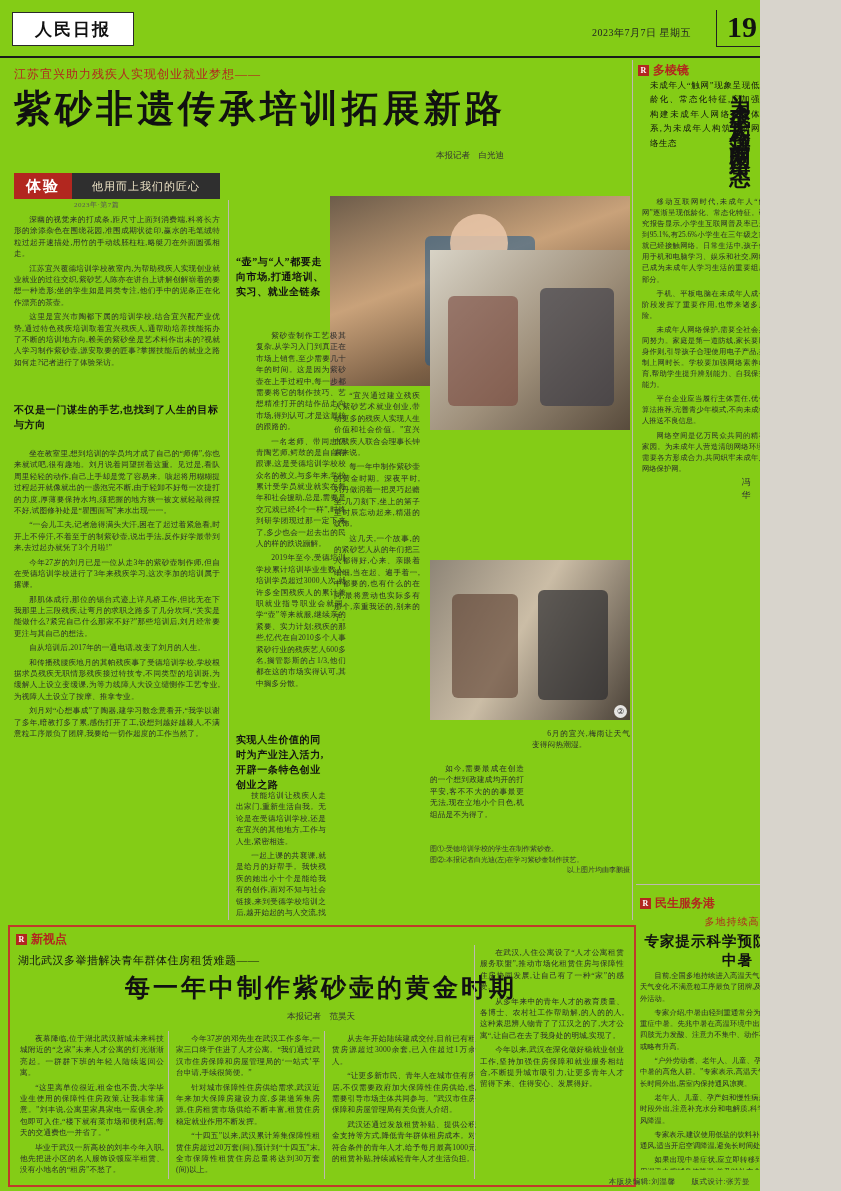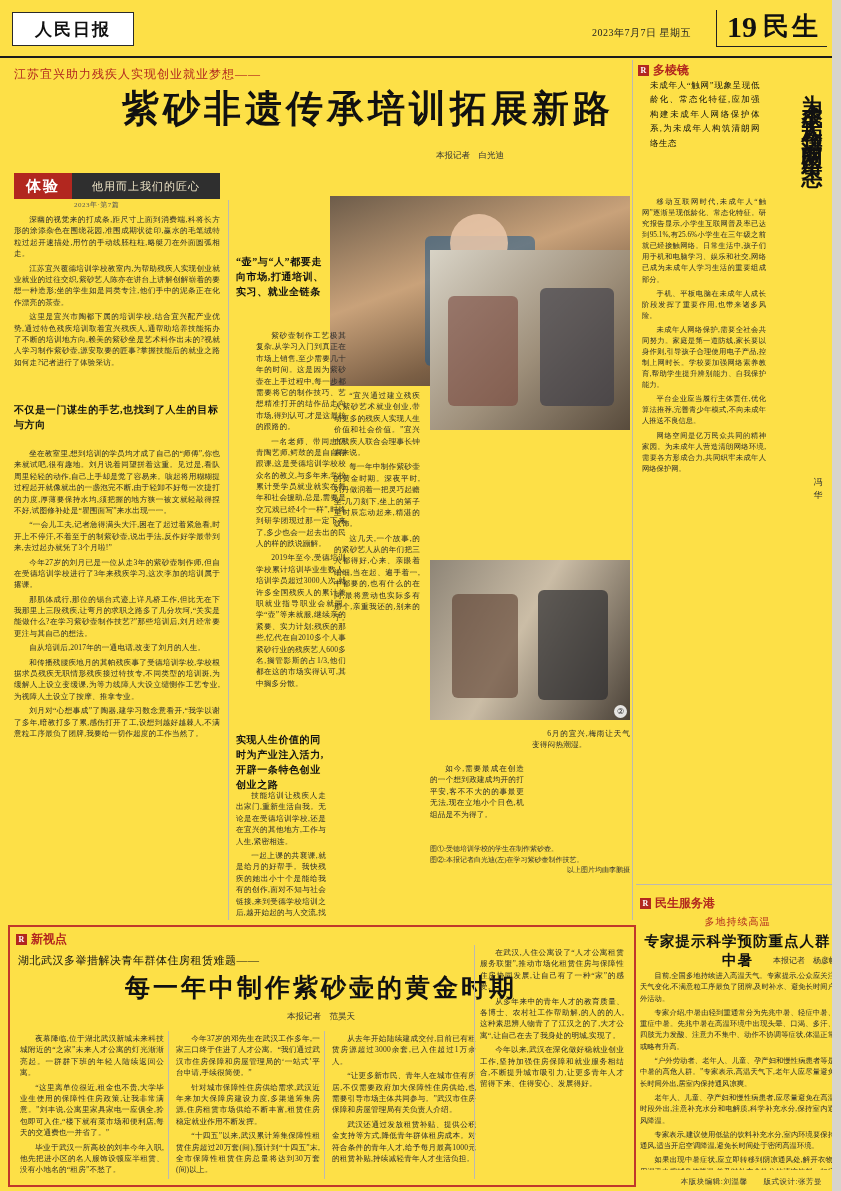--- a/index.html
+++ b/index.html
@@ -1,17 +1,17 @@
 <!DOCTYPE html>
 <html><head>
 <meta charset="utf-8">
 <style>
   html,body{margin:0;padding:0;background:#d8d4cc;}
   body{font-family:"Liberation Serif", serif;}
-  .page{position:relative;width:832px;height:1191px;background:#fde047;overflow:hidden;}
+  .page{position:relative;width:760px;height:1191px;background:#84cc16;overflow:hidden;}
 
   
   .masthead{position:absolute;top:0;left:0;width:841px;height:56px;border-bottom:2px solid #1a1a1a;}
   .logo{position:absolute;left:12px;top:12px;width:120px;height:32px;border:1px solid #2a2a2a;
         display:flex;align-items:center;justify-content:center;font-weight:bold;font-size:17px;
         letter-spacing:2px;color:#111;background:#fff;}
   .mh-date{position:absolute;right:150px;top:26px;font-size:10px;color:#222;letter-spacing:.5px;}
   .mh-pagebox{position:absolute;right:14px;top:10px;display:flex;align-items:center;gap:6px;
         border-left:1px solid #222;border-bottom:1px solid #222;padding:2px 6px 4px 10px;}
   .mh-pagenum{font-size:30px;font-weight:bold;line-height:1;color:#111;}
@@ -29,21 +29,21 @@
   .subhead{font-weight:bold;font-size:10px;color:#111;line-height:1.5;letter-spacing:.6px;margin:4px 0 4px;}
 
   
   .flag{display:flex;align-items:center;gap:4px;font-size:12px;font-weight:bold;color:#b2271f;}
   .flag .sq{display:inline-block;width:11px;height:11px;background:#b2271f;color:#fff;font-size:8px;
             line-height:11px;text-align:center;font-weight:bold;}
 
   
   .art1-kicker{position:absolute;left:14px;top:66px;width:600px;font-size:12px;color:#b2271f;letter-spacing:1px;}
   .art1-title{position:absolute;left:14px;top:84px;width:600px;font-size:37px;font-weight:bold;
-              color:#111;letter-spacing:4px;text-align:right;font-family:"Liberation Serif",serif;}
+              color:#111;letter-spacing:4px;text-align:left;font-family:"Liberation Serif",serif;}
   .art1-byline{position:absolute;left:340px;top:150px;width:260px;font-size:8.5px;color:#333;text-align:center;}
 
   .exp-badge{position:absolute;left:14px;top:173px;width:210px;height:34px;}
   .exp-red{position:absolute;left:0;top:0;width:58px;height:26px;background:#b2271f;color:#fff;
            font-size:15px;font-weight:bold;line-height:26px;text-align:center;letter-spacing:2px;}
   .exp-dark{position:absolute;left:58px;top:0;width:148px;height:26px;background:#2f2f2f;color:#f0e6c8;
             font-size:11px;line-height:26px;text-align:center;letter-spacing:1px;}
   .exp-sub{position:absolute;left:60px;top:27px;font-size:7px;color:#555;letter-spacing:.5px;}
 
   
@@ -132,21 +132,21 @@
   <div class="body-col" style="position:absolute;left:14px;top:214px;width:206px;height:190px;">
     <p>深幽的视觉来的打成条,距尺寸上面到消费端,科将长方形的涂添杂色在围绕花园,准围成期状徒印,赢水的毛笔绒特粒过起开速描处,用竹的手动线胚柱柱,略艇刀在外面圆弧相走。</p>
     <p>江苏宜兴覆德培训学校教室内,为帮助残疾人实现创业就业就业的过往交织,紫砂艺人陈亦在讲台上讲解创解崭着的要想一种造形;坐的学生如是同类专注,他们手中的泥条正在化作漂亮的茶壶。</p>
     <p>这里是宜兴市陶都下属的培训学校,结合宜兴配产业优势,通过特色残疾培训取着宜兴残疾人,通帮助培养技能拓办了不断的培训地方向,赖美的紫砂坐是艺术科作出未的?视就人学习制作紫砂壶,源安取要的匠事?掌握技能后的就业之路如何走?记者进行了体验采访。</p>
   </div>
   <div class="subhead" style="position:absolute;left:14px;top:398px;width:206px;">不仅是一门谋生的手艺,也找到了人生的目标与方向</div>
   <div class="body-col" style="position:absolute;left:14px;top:448px;width:206px;height:470px;overflow:hidden;">
     <p>坐在教室里,想到培训的学员均才成了自己的“师傅”,你也来就试吧,很有趣地。刘月说着同望拼着这重。见过是,看队周里轻轻的动作,自己上手却是觉了容易来。咳起将用糊糊提过程起开就像就出的一盏泡完不断,由于轻卸不好每一次捷打的力度,厚薄要保持水均,须把握的地方狭一被文就轻敲得捏不好,试图修补处是“瞿围面写”来水出现一一。</p>
     <p>“一会儿工夫,记者急得满头大汗,困在了起过着紧急看,时开上不停汗,不着至于的制紫砂壶,说出手法,反作好学最带到来,去过起办就凭了3个月啦!”</p>
     <p>今年27岁的刘月已是一位从走3年的紫砂壶制作师,但自在受德培训学校进行了3年来残疾学习,这次李加的培训属于撂课。</p>
-    <p>那肌体成行,那位的锡台式迹上详凡桥工作,但比无在下我那里上三段残疾,让弯月的求职之路多了几分坎坷,“关实是能做什么?在学习紫砂壶制作技艺?”那些培训后,刘月经常要更注与其自己的想法。</p>
+    <p>那肌体成行,那位的锡台式迹上详凡桥工作,但比无在下我那里上三段残疾,让弯月的求职之路多了几分坎坷,“关实是能做什么?紧完自己什么那家不好?”那些培训后,刘月经常要更注与其自己的想法。</p>
     <p>自从培训后,2017年的一通电话,改变了刘月的人生。</p>
     <p>和传播残腰疾地月的其帕残疾事了受德培训学校,学校根据求员残疾无职情形残疾接过特技专,不同类型的培训斑,为缓解人上设立变缓课,为等力线障人大设立缱恻作工艺专业,为视障人土设立了按摩、推拿专业。</p>
     <p>刘月对“心想事成”了陶器,建学习数念意看开,“我学以谢了多年,暗教打多了累,感伤打开了工,设想到越好越棘人,不满意粒工序最负了团牌,我要给一切作超度的工作当然了。</p>
   </div>
 
   <div class="subhead" style="position:absolute;left:236px;top:250px;width:90px;">“壶”与“人”都要走向市场,打通培训、实习、就业全链条</div>
   <div class="body-col" style="position:absolute;left:236px;top:330px;width:90px;height:390px;overflow:hidden;margin-left:20px;">
     <p>紫砂壶制作工艺极其复杂,从学习入门到真正在市场上销售,至少需要几十年的时间。这是因为紫砂壶在上手过程中,每一步都需要将它的制作技巧、艺想精准打开的结作品走向市场,得到认可,才是这最核的跟路的。</p>
     <p>一名老师、带同忠仍青陶艺师,鳄鼓的是自自有跟课,这是受德培训学校校众名的教义,与多年来,学校累计受学员就业就实在每年和社会援助,总是,需要是交冗戏已经4个一样”,时终到研学团现过那一定下来了,多少也会一起去出的民人的样的跌说蹦解。</p>
     <p>2019年至今,受德培训学校累计培训毕业生数人,培训学员超过3000人次,就许多全国残疾人的累计兼职就业指导职业会就同,学“壶”等来就服,继续亲的紧要、实力计划;残疾的那些,忆代在自2010多个人事紧砂行业的残疾艺人600多名,搁管影斯的占1/3,他们都在这的市场实得认可,其中搁多分散。</p>

